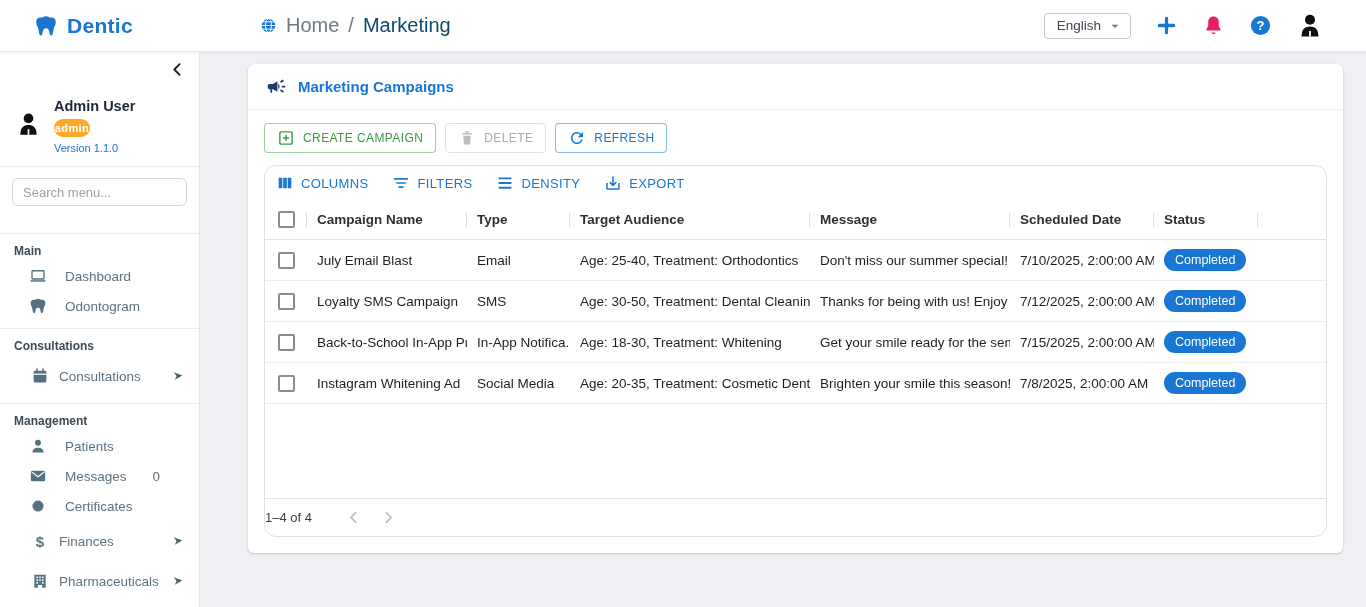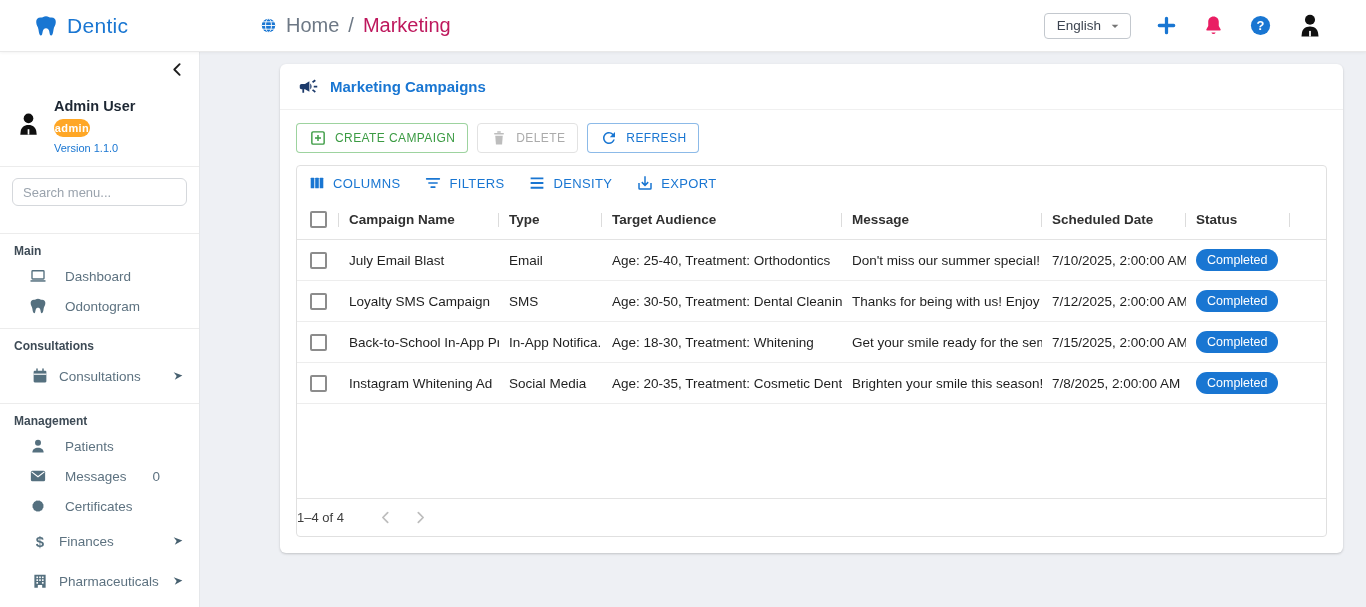--- a/index.html
+++ b/index.html
@@ -4,24 +4,24 @@
 <style>
   * { box-sizing: border-box; margin: 0; padding: 0; }
   html,body { width:1366px; height:607px; overflow:hidden; }
   body { font-family:"Liberation Sans", sans-serif; background:#eef0f4; color:#222; }
 
   
   .app-header { height:52px; background:#fff; display:flex; align-items:center;
     border-bottom:1px solid #e9e9e9; box-shadow:0 1px 3px rgba(0,0,0,.05); position:relative; z-index:5; }
   .brand { width:200px; padding-left:34px; display:flex; align-items:center; gap:9px; cursor:pointer; }
   .brand svg { width:24px; height:24px; }
-  .brand-name { font-size:21px; font-weight:400; color:#1976d2; letter-spacing:.3px; }
+  .brand-name { font-size:21px; font-weight:700; color:#1976d2; letter-spacing:.3px; }
   .breadcrumb { margin-left:60px; display:flex; align-items:center; gap:9px; font-size:20px; color:#6d7885; }
   .breadcrumb svg { width:17px; height:17px; }
-  .crumb-current { color:#be185d; }
+  .crumb-current { color:#0c4a6e; }
   .header-right { margin-left:auto; display:flex; align-items:center; gap:24px; padding-right:42px; }
   .lang-select { display:flex; align-items:center; gap:6px; border:1px solid #c3c8ce; border-radius:4px;
     padding:4px 7px 4px 12px; font-size:13.5px; color:#3c4450; background:#fff; cursor:pointer; }
   .lang-select svg { width:16px; height:16px; }
   .hdr-icon-btn { background:none; border:none; cursor:pointer; display:flex; align-items:center; }
   .hdr-icon-btn svg { width:23px; height:23px; }
   .hdr-avatar svg { width:28px; height:28px; }
 
   
   .app-body { display:flex; height:555px; }
@@ -49,36 +49,36 @@
     font-size:13.5px; color:#5d7280; cursor:pointer; }
   .nav-item.parent { height:40px; gap:9px; padding-left:30px; }
   .nav-item .nicon { width:20px; height:20px; display:flex; align-items:center; justify-content:center; color:#55707f; flex:none; }
   .nav-item .nicon svg { width:18px; height:18px; }
   .nav-item .count { margin-left:9px; }
   .nav-item .arrow { margin-left:auto; color:#47606f; display:flex; }
   .nav-item .arrow svg { width:14px; height:14px; }
   .dollar-glyph { font-size:15px; font-weight:700; }
 
   
-  .main-area { flex:1; padding:12px 23px 0 48px;margin-left:32px; }
+  .main-area { flex:1; padding:12px 23px 0 48px; }
   .card { background:#fff; border-radius:6px; box-shadow:0 1px 3px rgba(0,0,0,.12), 0 1px 2px rgba(0,0,0,.07); overflow:hidden; }
   .card-header { display:flex; align-items:center; gap:11px; padding:12px 18px; border-bottom:1px solid #f0f0f0; }
   .card-header svg { width:21px; height:21px; }
   .card-title { font-size:15px; font-weight:700; color:#1976d2; }
   .card-actions { display:flex; gap:9px; padding:13px 16px 8px; }
   .act-btn { display:inline-flex; align-items:center; gap:8px; height:30px; padding:4px 12px; border-radius:4px;
     background:#fff; font-size:12px; font-weight:500; letter-spacing:.4px; cursor:pointer;
     font-family:"Liberation Sans",sans-serif; }
   .act-btn svg { width:18px; height:18px; }
   .btn-create { color:#3b9b43; border:1px solid rgba(76,175,80,.55); }
   .btn-delete { color:#ababab; border:1px solid #e2e2e2; cursor:default; }
   .btn-refresh { color:#1976d2; border:1px solid rgba(25,118,210,.5); }
 
   
-  .datagrid { margin:4px 16px 16px; border:1px solid #e0e0e0; border-radius:4px;
+  .datagrid { margin:4px 16px 16px; border:1px solid #e0e0e0; border-radius:12px;
     display:flex; flex-direction:column; height:372px; }
   .grid-toolbar { display:flex; align-items:center; gap:24px; padding:8px 11px; }
   .tool-btn { display:flex; align-items:center; gap:7px; background:none; border:none; color:#1976d2;
     font-size:13px; font-weight:500; letter-spacing:.35px; cursor:pointer; font-family:"Liberation Sans",sans-serif; }
   .tool-btn svg { width:18px; height:18px; }
   .grid-head, .grid-row { display:grid; grid-template-columns:42px 160px 103px 240px 200px 144px 104px 1fr; align-items:center; }
   .grid-head { height:40px; border-bottom:1px solid #e3e3e3; }
   .hcell { font-size:13.5px; font-weight:600; color:#303030; padding:0 10px; white-space:nowrap;
     overflow:hidden; position:relative; height:100%; display:flex; align-items:center; cursor:pointer; }
   .hcell.sep::after, .cbwrap.sep::after { content:''; position:absolute; right:0; top:13px; width:1px; height:14px; background:#dcdcdc; }

